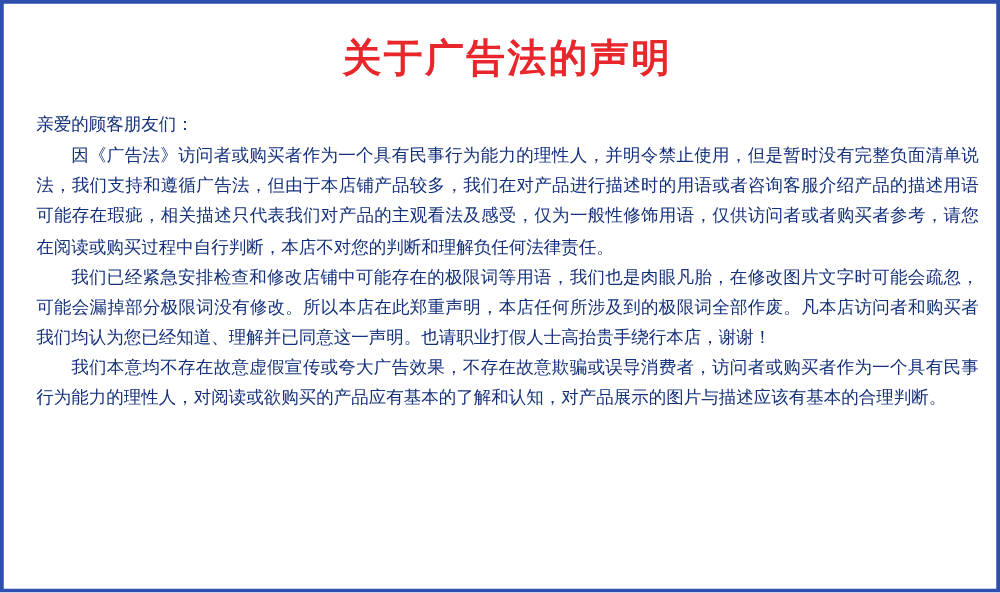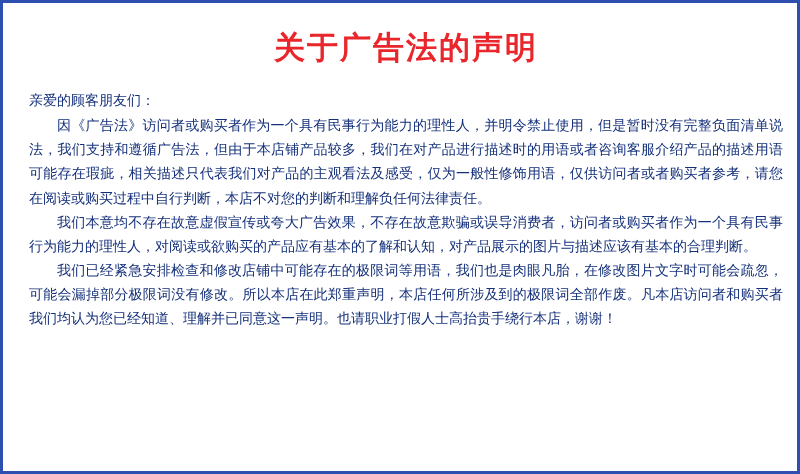--- a/index.html
+++ b/index.html
@@ -50,17 +50,17 @@
 </head>
 <body>
 
 <div class="page">
 
   <h1 class="doc-title">关于广告法的声明</h1>
 
   <div class="body-text">
     <p class="salutation">亲爱的顾客朋友们：</p>
     <p class="para">因《广告法》访问者或购买者作为一个具有民事行为能力的理性人，并明令禁止使用，但是暂时没有完整负面清单说法，我们支持和遵循广告法，但由于本店铺产品较多，我们在对产品进行描述时的用语或者咨询客服介绍产品的描述用语可能存在瑕疵，相关描述只代表我们对产品的主观看法及感受，仅为一般性修饰用语，仅供访问者或者购买者参考，请您在阅读或购买过程中自行判断，本店不对您的判断和理解负任何法律责任。</p>
+    <p class="para">我们已经紧急安排检查和修改店铺中可能存在的极限词等用语，我们也是肉眼凡胎，在修改图片文字时可能会疏忽，可能会漏掉部分极限词没有修改。所以本店在此郑重声明，本店任何所涉及到的极限词全部作废。凡本店访问者和购买者我们均认为您已经知道、理解并已同意这一声明。也请职业打假人士高抬贵手绕行本店，谢谢！</p>
     <p class="para">我们本意均不存在故意虚假宣传或夸大广告效果，不存在故意欺骗或误导消费者，访问者或购买者作为一个具有民事行为能力的理性人，对阅读或欲购买的产品应有基本的了解和认知，对产品展示的图片与描述应该有基本的合理判断。</p>
-    <p class="para">我们已经紧急安排检查和修改店铺中可能存在的极限词等用语，我们也是肉眼凡胎，在修改图片文字时可能会疏忽，可能会漏掉部分极限词没有修改。所以本店在此郑重声明，本店任何所涉及到的极限词全部作废。凡本店访问者和购买者我们均认为您已经知道、理解并已同意这一声明。也请职业打假人士高抬贵手绕行本店，谢谢！</p>
   </div>
 
 </div>
 
 </body></html>

